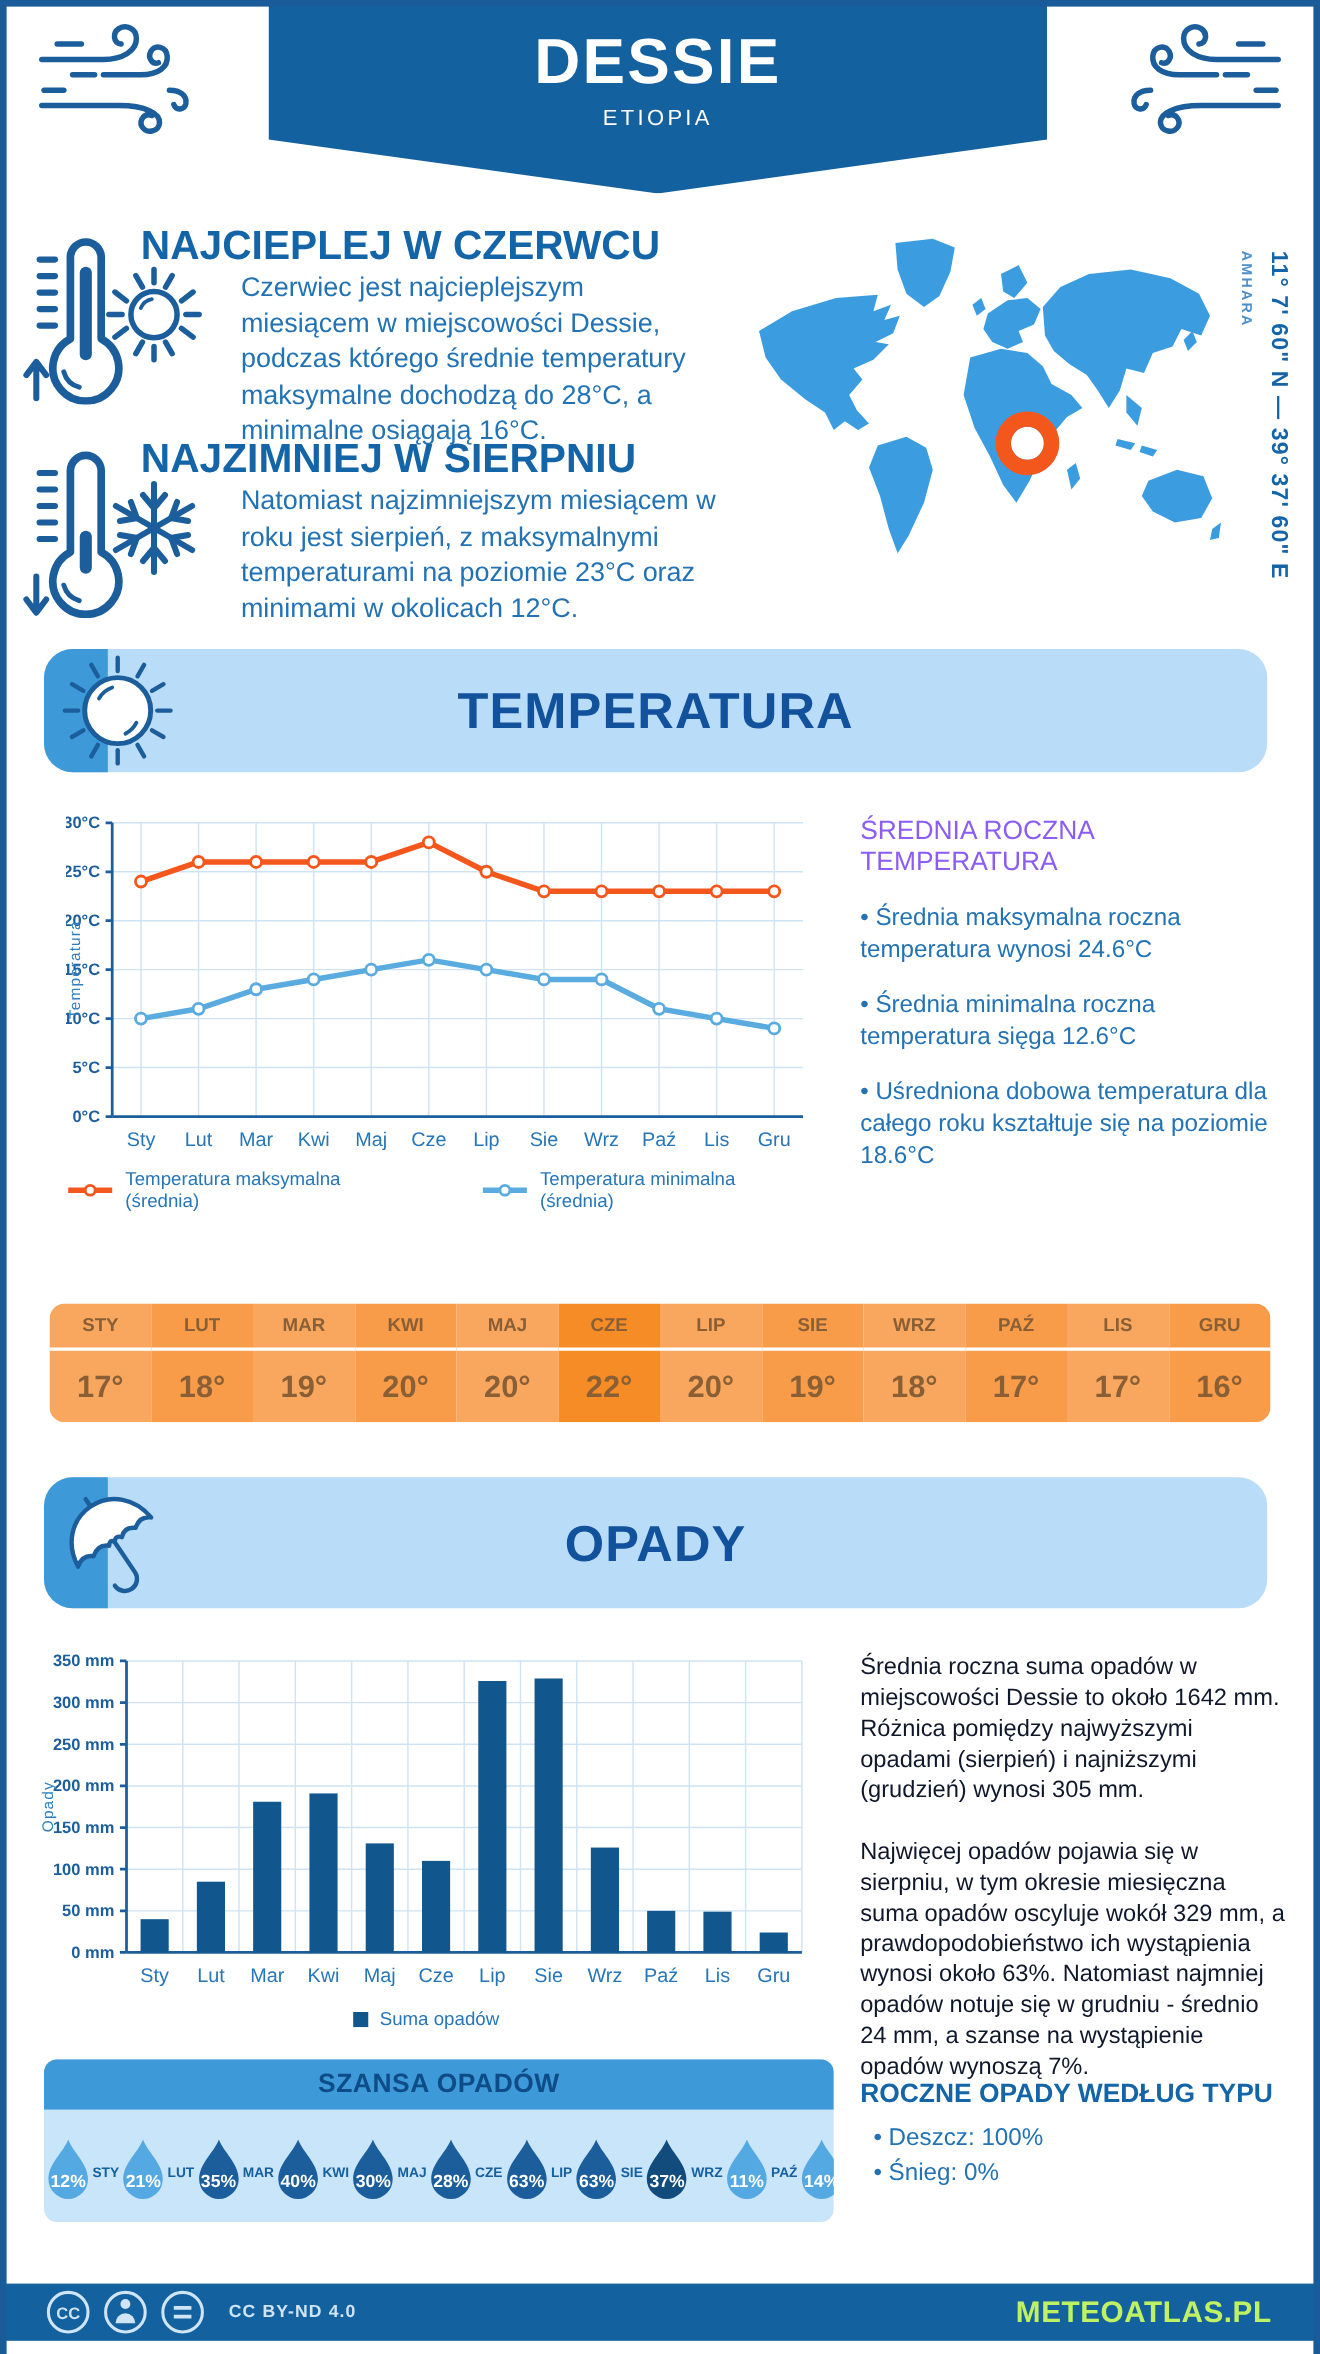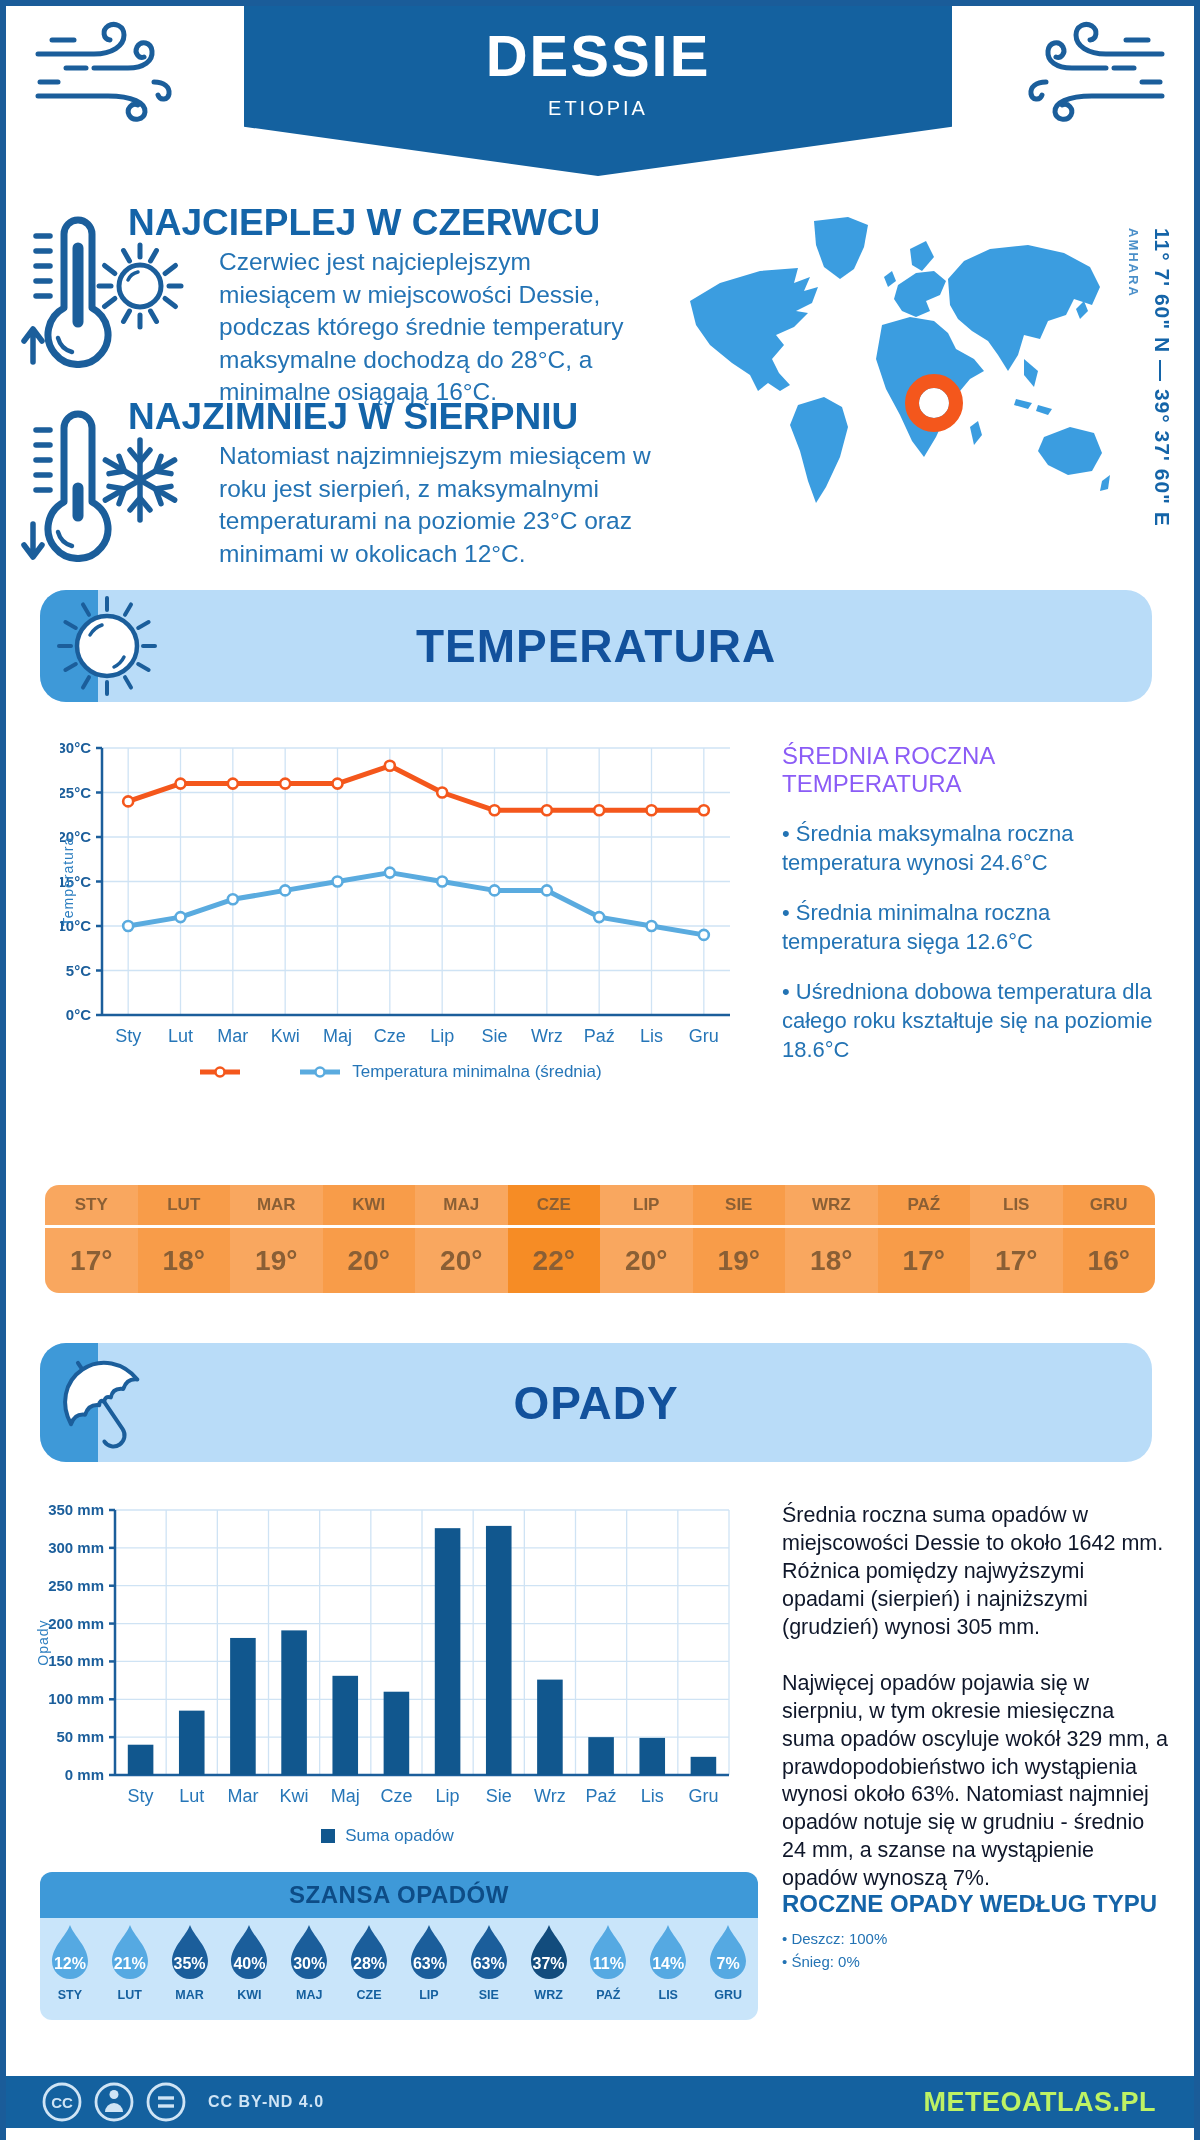--- a/index.html
+++ b/index.html
@@ -61,28 +61,28 @@
   .dcol{display:flex;flex-direction:column;}
   .dcol .m{height:40px;display:flex;align-items:center;justify-content:center;font-size:17px;font-weight:bold;color:#8a5f35;}
   .dcol .v{flex:1;border-top:3px solid #fff;display:flex;align-items:center;justify-content:center;
     font-size:28px;font-weight:bold;color:#8a5f35;}
 
   
   #precip-text{position:absolute;left:782px;top:1502px;width:390px;}
   #precip-text p{font-size:21.5px;color:#0f172a;line-height:1.3;margin:0 0 28px 0;}
   #bytype{position:absolute;left:782px;top:1890px;width:385px;}
   #bytype h3{font-size:24px;font-weight:bold;color:#1464a8;margin:0 0 12px 0;}
-  #bytype p{font-size:15px;color:#2373b4;margin:6px 0;}
+  #bytype p{font-size:22px;color:#2373b4;margin:6px 12px;}
 
   
   #szansa{position:absolute;left:40px;top:1872px;width:718px;height:148px;border-radius:12px;overflow:hidden;}
   #szansa .hd{height:46px;background:#3e99d8;display:flex;align-items:center;justify-content:center;
     font-size:24px;font-weight:bold;color:#0d4c86;letter-spacing:.5px;}
   #szansa .bd{height:102px;background:#c9e5fa;display:grid;grid-template-columns:repeat(12,1fr);padding-top:4px;}
-  .ditem{display:flex;flex-direction:column;align-items:center;}
+  .ditem{display:flex;flex-direction:row;align-items:center;}
   .drop{position:relative;width:44px;height:62px;margin-top:1px;}
   .drop svg{position:absolute;inset:0;}
   .drop .pct{position:absolute;left:0;right:0;top:32px;text-align:center;font-size:16px;font-weight:bold;color:#fff;}
   .dmonth{font-size:12.5px;font-weight:bold;color:#15609f;margin-top:3px;}
 
   
   #footer{position:absolute;left:0;top:2076px;width:1200px;height:52px;background:#14619f;
     display:flex;align-items:center;z-index:55;}
   #cc{margin-left:40px;}
   #lic{margin-left:12px;font-size:16px;font-weight:bold;color:#cfe4f5;letter-spacing:1px;}
@@ -314,20 +314,21 @@
       <circle cx="539.1666666666667" cy="183.1" r="5" fill="#fff" stroke="#5aabdf" stroke-width="2.6"></circle>
       <circle cx="591.5" cy="192.00000000000003" r="5" fill="#fff" stroke="#5aabdf" stroke-width="2.6"></circle>
       <circle cx="643.8333333333334" cy="200.89999999999998" r="5" fill="#fff" stroke="#5aabdf" stroke-width="2.6"></circle>
     </svg>
   <div id="legend-0" class="legend">
       <span class="litem">
         <svg width="44" height="14">
           <line x1="2" y1="7" x2="42" y2="7" stroke="#f4571c" stroke-width="5"></line>
           <circle cx="22" cy="7" r="4.5" fill="#fff" stroke="#f4571c" stroke-width="2.5"></circle>
         </svg>
+        <span>Temperatura maksymalna (średnia)</span>
       </span>
       <span class="litem">
         <svg width="44" height="14">
           <line x1="2" y1="7" x2="42" y2="7" stroke="#5aabdf" stroke-width="5"></line>
           <circle cx="22" cy="7" r="4.5" fill="#fff" stroke="#5aabdf" stroke-width="2.5"></circle>
         </svg>
         <span>Temperatura minimalna (średnia)</span>
       </span>
     </div>
 

